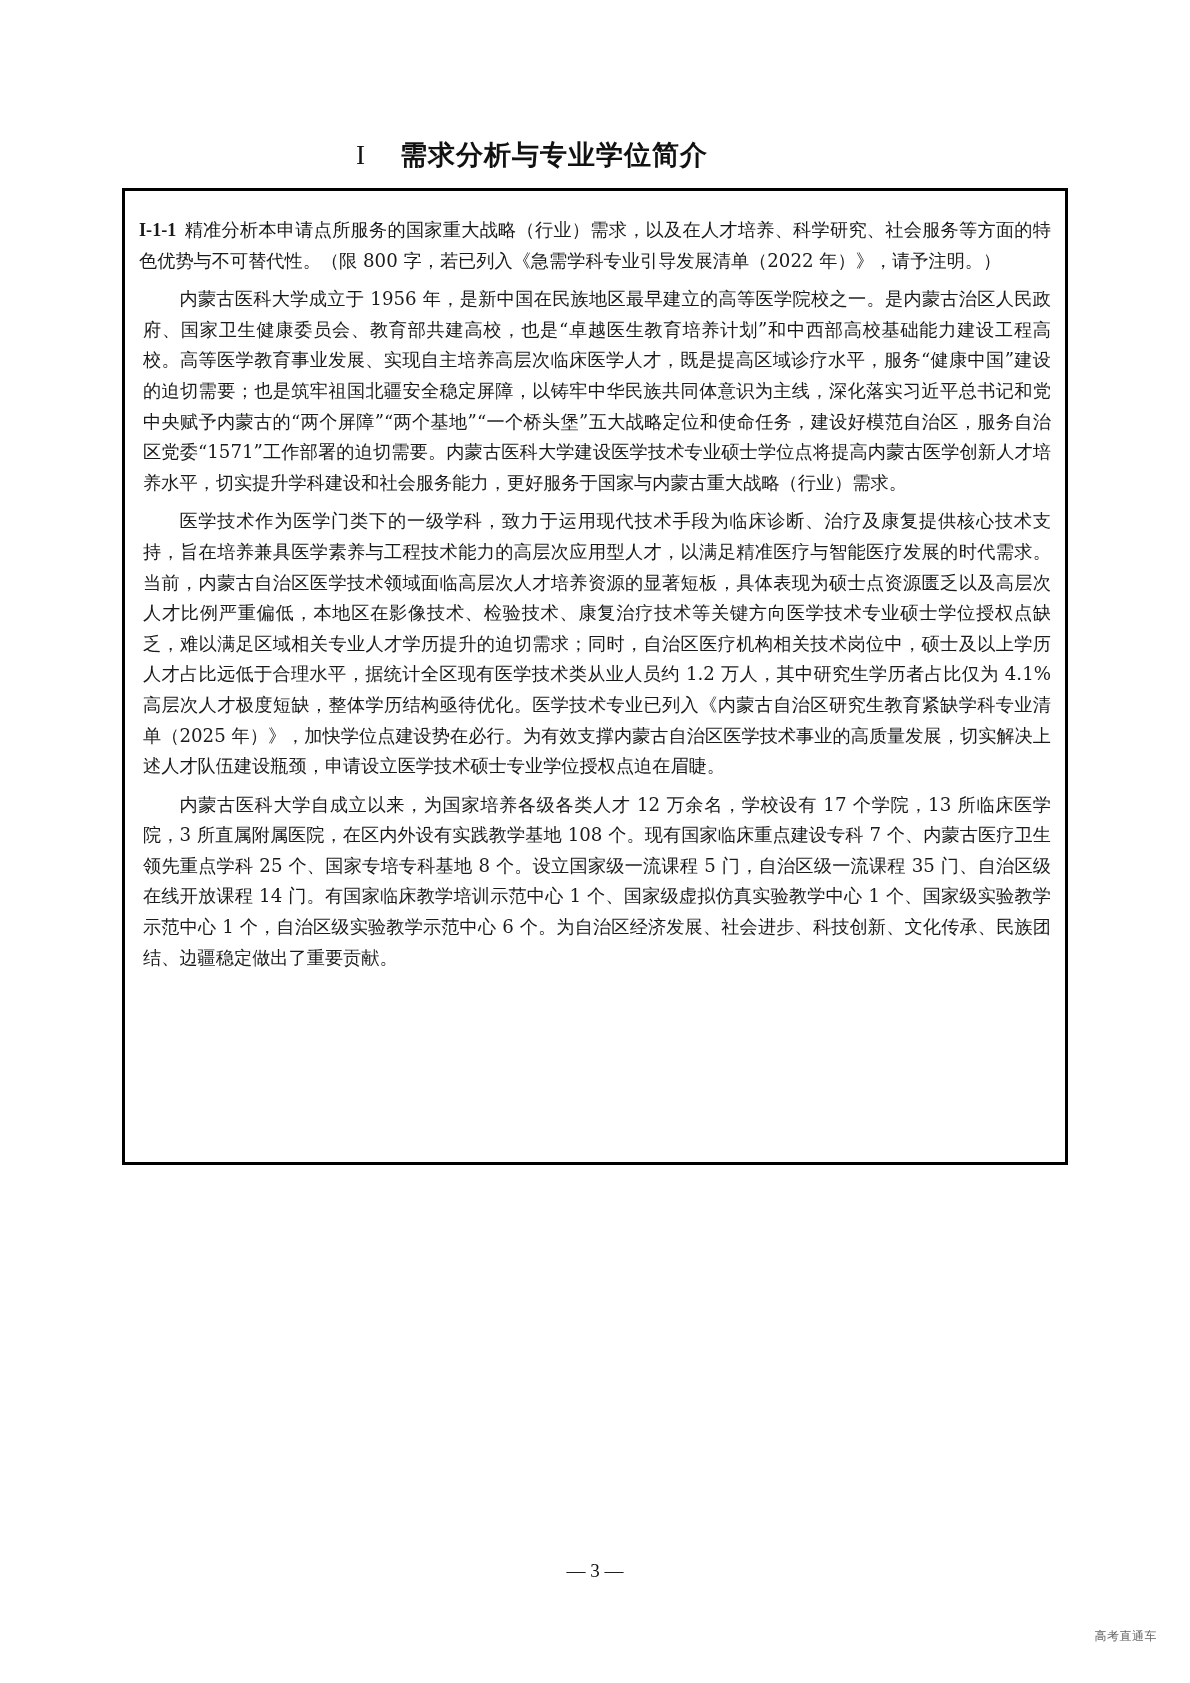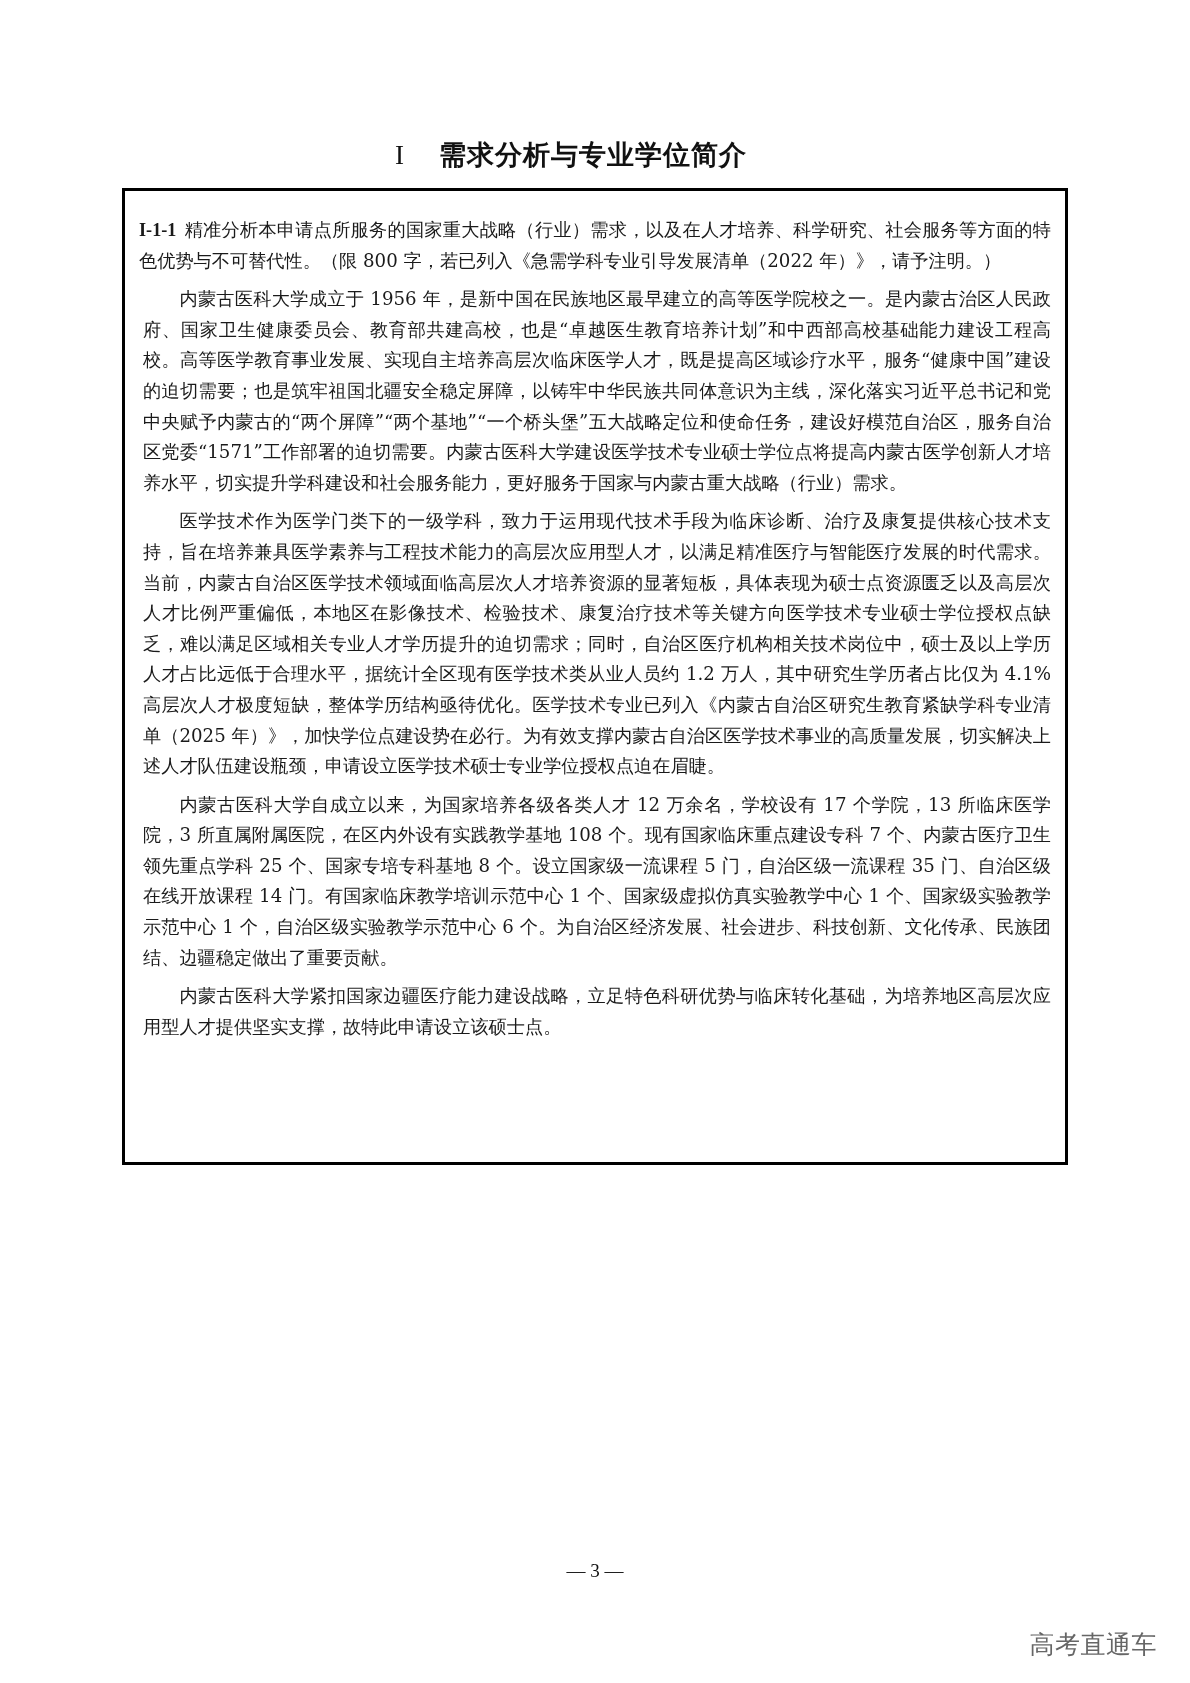--- a/index.html
+++ b/index.html
@@ -20,21 +20,20 @@
       top: 137px;
       left: 0;
       width: 1064px;
       text-align: center;
       font-family: "DejaVu Sans", "Liberation Sans", sans-serif;
       font-size: 27px;
       font-weight: bold;
       letter-spacing: 1px;
       color: #111;
       line-height: 36px;
-      padding-left: 39px;
     }
     .section-title .roman {
       font-family: "Liberation Serif", "DejaVu Serif", serif;
       font-weight: normal;
       margin-right: 34px;
     }
     .content-box {
       position: absolute;
       top: 188px;
       left: 122px;
@@ -70,39 +69,38 @@
       text-align: center;
       font-family: "Liberation Serif", "DejaVu Serif", serif;
       font-size: 19px;
       color: #111;
     }
     .watermark {
       position: absolute;
       top: 1628px;
       right: 33px;
       font-family: "DejaVu Sans", "Liberation Sans", sans-serif;
-      font-size: 25px;
+      font-size: 12px;
       color: #666;
       letter-spacing: 0.5px;
     }
   </style>
 </head>
 <body>
 
 <div class="section-title">
   <span class="roman">I</span><span>需求分析与专业学位简介</span>
 </div>
 
 <div class="content-box">
   <div class="box-inner">
     <p class="prompt">
       <span class="code">I-1-1</span><span>精准分析本申请点所服务的国家重大战略（行业）需求，以及在人才培养、科学研究、社会服务等方面的特色优势与不可替代性。（限 800 字，若已列入《急需学科专业引导发展清单（2022 年）》，请予注明。）</span>
     </p>
     <p class="para">内蒙古医科大学成立于 1956 年，是新中国在民族地区最早建立的高等医学院校之一。是内蒙古治区人民政府、国家卫生健康委员会、教育部共建高校，也是“卓越医生教育培养计划”和中西部高校基础能力建设工程高校。高等医学教育事业发展、实现自主培养高层次临床医学人才，既是提高区域诊疗水平，服务“健康中国”建设的迫切需要；也是筑牢祖国北疆安全稳定屏障，以铸牢中华民族共同体意识为主线，深化落实习近平总书记和党中央赋予内蒙古的“两个屏障”“两个基地”“一个桥头堡”五大战略定位和使命任务，建设好模范自治区，服务自治区党委“1571”工作部署的迫切需要。内蒙古医科大学建设医学技术专业硕士学位点将提高内蒙古医学创新人才培养水平，切实提升学科建设和社会服务能力，更好服务于国家与内蒙古重大战略（行业）需求。</p>
     <p class="para">医学技术作为医学门类下的一级学科，致力于运用现代技术手段为临床诊断、治疗及康复提供核心技术支持，旨在培养兼具医学素养与工程技术能力的高层次应用型人才，以满足精准医疗与智能医疗发展的时代需求。当前，内蒙古自治区医学技术领域面临高层次人才培养资源的显著短板，具体表现为硕士点资源匮乏以及高层次人才比例严重偏低，本地区在影像技术、检验技术、康复治疗技术等关键方向医学技术专业硕士学位授权点缺乏，难以满足区域相关专业人才学历提升的迫切需求；同时，自治区医疗机构相关技术岗位中，硕士及以上学历人才占比远低于合理水平，据统计全区现有医学技术类从业人员约 1.2 万人，其中研究生学历者占比仅为 4.1% 高层次人才极度短缺，整体学历结构亟待优化。医学技术专业已列入《内蒙古自治区研究生教育紧缺学科专业清单（2025 年）》，加快学位点建设势在必行。为有效支撑内蒙古自治区医学技术事业的高质量发展，切实解决上述人才队伍建设瓶颈，申请设立医学技术硕士专业学位授权点迫在眉睫。</p>
     <p class="para">内蒙古医科大学自成立以来，为国家培养各级各类人才 12 万余名，学校设有 17 个学院，13 所临床医学院，3 所直属附属医院，在区内外设有实践教学基地 108 个。现有国家临床重点建设专科 7 个、内蒙古医疗卫生领先重点学科 25 个、国家专培专科基地 8 个。设立国家级一流课程 5 门，自治区级一流课程 35 门、自治区级在线开放课程 14 门。有国家临床教学培训示范中心 1 个、国家级虚拟仿真实验教学中心 1 个、国家级实验教学示范中心 1 个，自治区级实验教学示范中心 6 个。为自治区经济发展、社会进步、科技创新、文化传承、民族团结、边疆稳定做出了重要贡献。</p>
-    <p class="para">内蒙古医科大学紧扣国家边疆医疗能力建设战略，立足特色科研优势与临床转化基础，为培养地区高层次应用型人才提供坚实支撑，故特此申请设立该硕士点。</p>
   </div>
 </div>
 
 <div class="page-number">— 3 —</div>
 
 <div class="watermark">高考直通车</div>
 
 </body></html>

